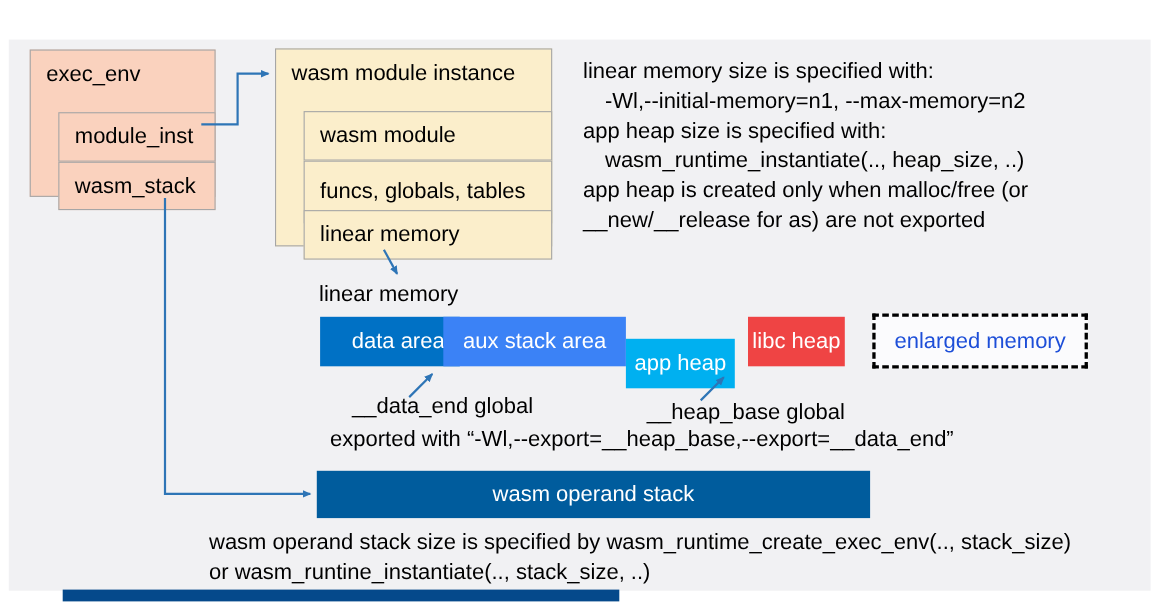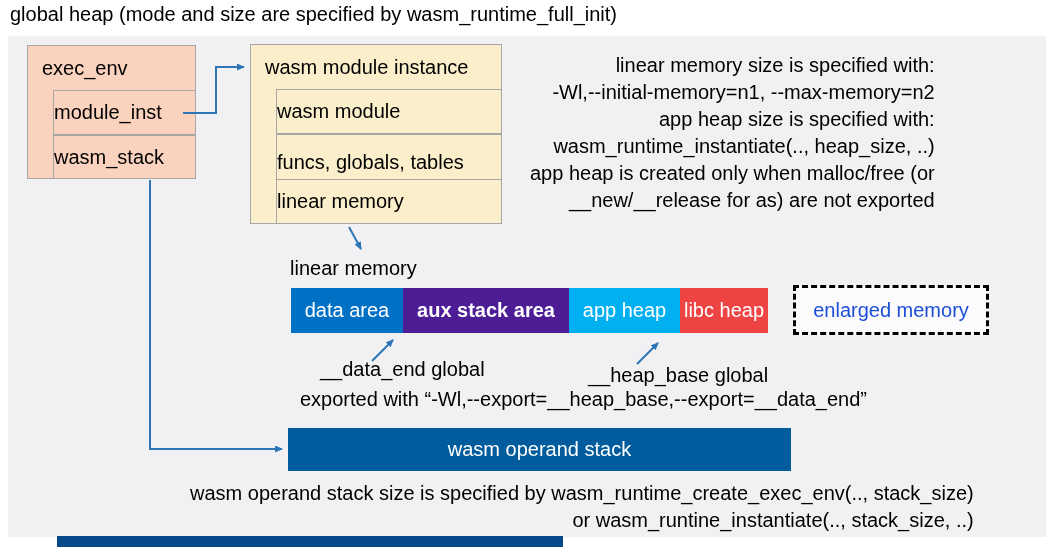--- a/index.html
+++ b/index.html
@@ -8,40 +8,39 @@
     font-family:"Liberation Sans",sans-serif;color:#000;background:#fff;
   }
   .abs{position:absolute;}
   .title{left:10px;top:3px;font-size:20px;white-space:nowrap;}
   .panel{left:8px;top:36px;width:1038px;height:501px;background:#F1F1F3;}
   .box{box-sizing:border-box;border:1px solid #A6A6A6;font-size:20px;}
   .salmon{background:#FAD2BE;}
   .cream{background:#FBEECB;}
   .hdr,.row{box-sizing:border-box;display:flex;align-items:center;padding-left:14px;font-size:20px;}
   .hdr{height:45px;}
-  .subrow{box-sizing:border-box;border:1px solid #A6A6A6;display:flex;align-items:center;font-size:20px;position:absolute;}
-  .notes{font-size:20px;line-height:27px;white-space:nowrap;text-align:right;}
+  .subrow{box-sizing:border-box;border:1px solid #A6A6A6;display:flex;align-items:center;padding-left:14px;font-size:20px;position:absolute;margin-top:12px;}
+  .notes{font-size:20px;line-height:27px;white-space:nowrap;}
   .notes .ind{padding-left:20px;}
   .seg{top:288px;height:45px;display:flex;align-items:center;justify-content:center;
        color:#fff;font-size:20px;white-space:nowrap;position:absolute;}
   .enlarged{left:793px;top:285px;width:196px;height:50px;box-sizing:border-box;
        border:3px dashed #000;background:#FBFBFD;display:flex;align-items:center;
        justify-content:center;font-size:20px;color:#1d4ed8;}
   .lbl{font-size:20px;white-space:nowrap;}
   .opbar{left:288px;top:428px;width:503px;height:43px;display:flex;align-items:center;
        justify-content:center;color:#ffffff;font-size:20px;}
   .svglayer{left:0;top:0;width:1054px;height:547px;pointer-events:none;}
   .bottombar{left:57px;top:536px;width:506px;height:11px;}
 </style>
 </head>
 <body>
 
 <div class="stage">
 
-  <div class="abs title">global heap (mode and size are specified by wasm_runtime_full_init)</div>
 
   <div class="abs panel"></div>
 
   <div class="abs box salmon" style="left:27px;top:45px;width:169px;height:134px;">
     <div class="hdr">exec_env</div>
   </div>
   <div class="subrow salmon" style="left:53px;top:90px;width:143px;height:45px;">module_inst</div>
   <div class="subrow salmon" style="left:53px;top:135px;width:143px;height:44px;">wasm_stack</div>
 
   <div class="abs box cream" style="left:250px;top:44px;width:252px;height:180px;">
@@ -55,23 +54,23 @@
     <div>linear memory size is specified with:</div>
     <div class="ind">-Wl,--initial-memory=n1, --max-memory=n2</div>
     <div>app heap size is specified with:</div>
     <div class="ind">wasm_runtime_instantiate(.., heap_size, ..)</div>
     <div>app heap is created only when malloc/free (or</div>
     <div>__new/__release for as) are not exported</div>
   </div>
 
   <div class="abs lbl" style="left:290px;top:257px;">linear memory</div>
 
-  <div class="seg" style="left: 291px; width: 112px; background-color: rgb(0, 113, 197);">data area</div>
-  <div class="seg" style="left: 403px; width: 166px; background-color: #4c1d95; font-weight: bold;">aux stack area</div>
-  <div class="seg" style="left: 569px; width: 111px; background-color: rgb(0, 176, 240);">app heap</div>
+  <div class="seg" style="left: 291px; width: 112px; background-color: rgb(0, 113, 197); padding-left: 15px;">data area</div>
+  <div class="seg" style="left: 403px; width: 166px; background-color: #3b82f6;">aux stack area</div>
+  <div class="seg" style="left: 569px; width: 99px; background-color: rgb(0, 176, 240); margin-top: 20px;">app heap</div>
   <div class="seg" style="left: 680px; width: 88px; background-color: #ef4444;">libc heap</div>
   <div class="abs enlarged">enlarged memory</div>
 
   <div class="abs lbl" style="left:320px;top:358px;">__data_end global</div>
   <div class="abs lbl" style="left:588px;top:364px;">__heap_base global</div>
   <div class="abs lbl" style="left:300px;top:388px;">exported with “-Wl,--export=__heap_base,--export=__data_end”</div>
 
   <div class="abs opbar" style="background-color: rgb(0, 92, 157);">wasm operand stack</div>
 
   <div class="abs notes" style="left:190px;top:480px;">

